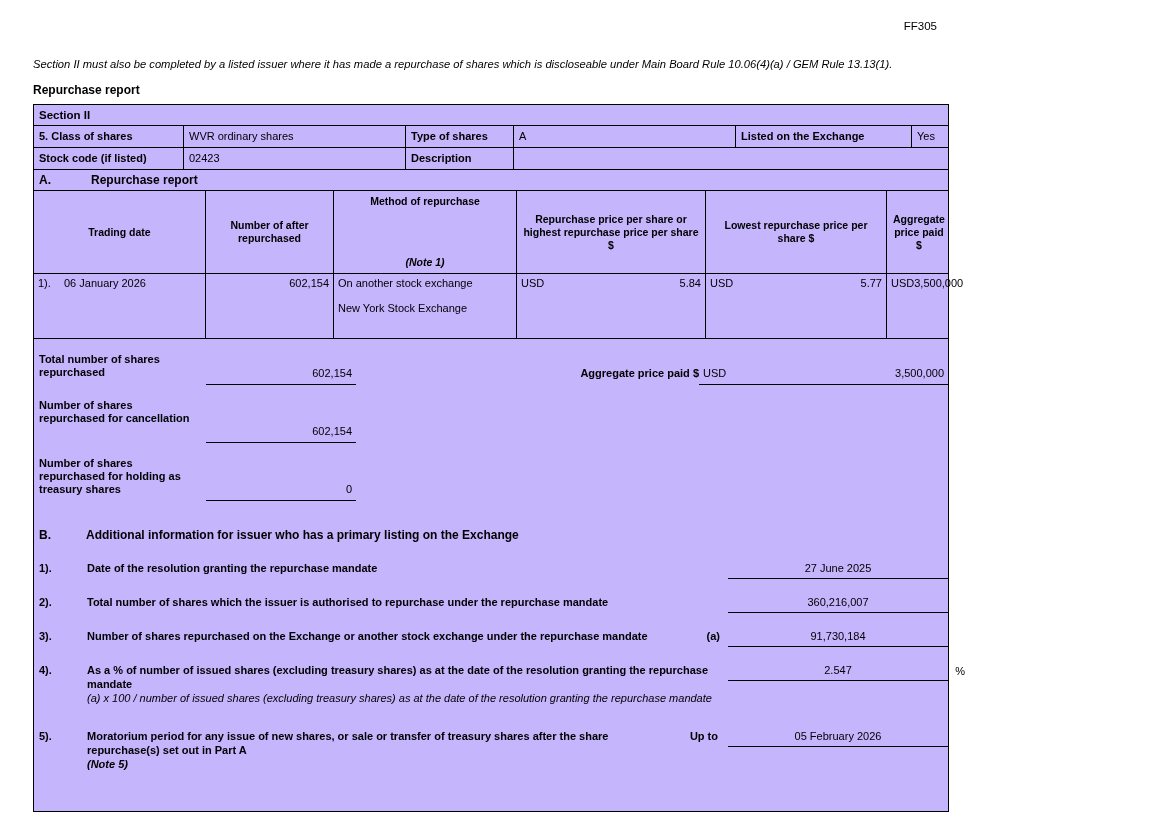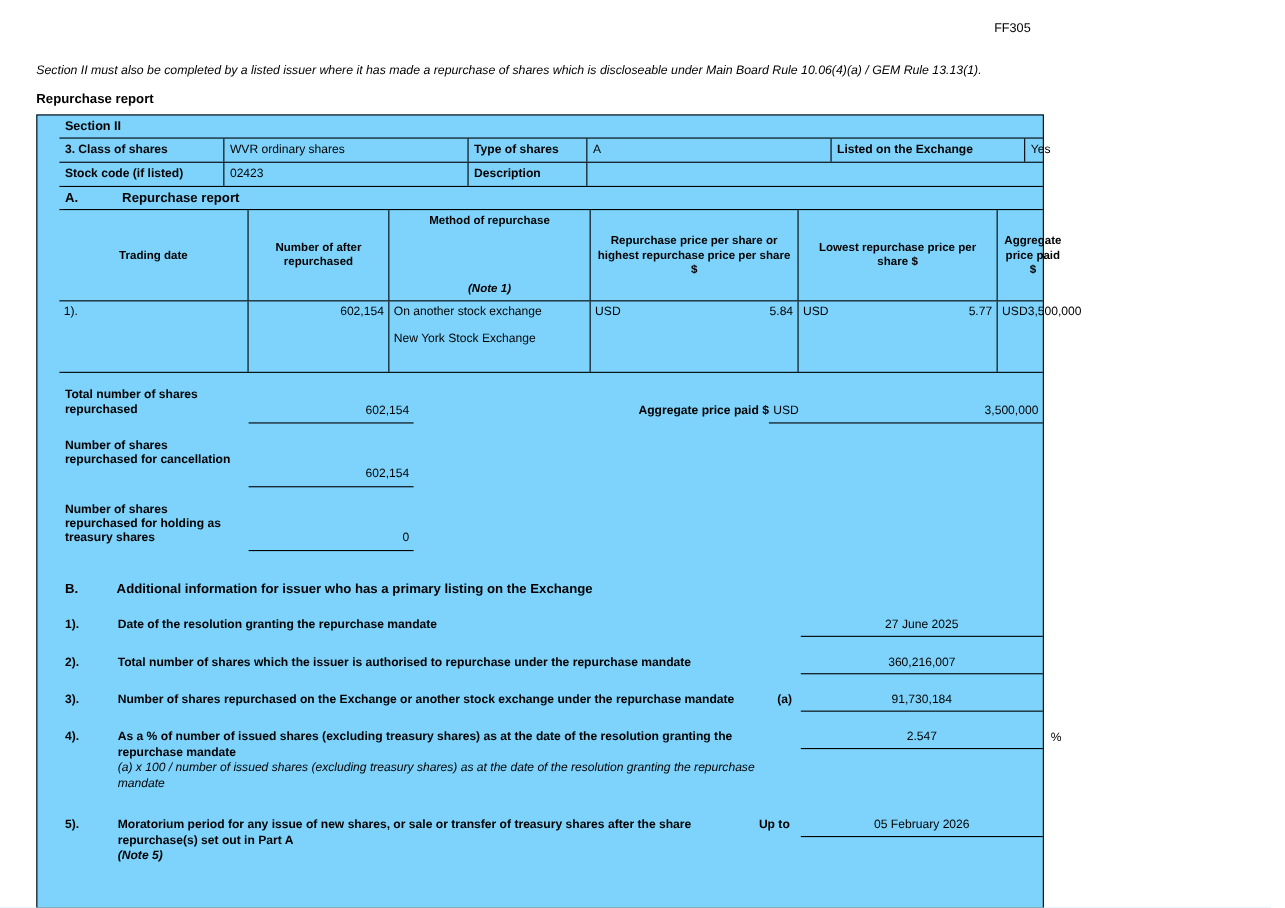--- a/index.html
+++ b/index.html
@@ -11,21 +11,21 @@
     font-size:11px;
     overflow:hidden;
   }
   .page { position:relative; width:1168px; height:825px; background:#fff; }
   .content { position:absolute; left:33px; top:0; width:916px; }
 
   .form-code { margin-top:20px; text-align:right; padding-right:12px; font-size:11.5px; }
   .intro-note { margin-top:26px; font-style:italic; font-size:11.2px; }
   .doc-title { margin-top:13px; font-weight:bold; font-size:12px; }
 
-  .box { margin-top:7px; border:1px solid #000; background:#7dd3fc;padding-left:20px; }
+  .box { margin-top:7px; border:1px solid #000; background:#c4b5fd; }
 
   .sec2-header { font-weight:bold; font-size:11.5px; padding:4px 5px; border-bottom:1px solid #000; }
 
   .grid6 { display:grid; grid-template-columns:150px 222px 108px 222px 176px 1fr; border-bottom:1px solid #000; }
   .grid4 { display:grid; grid-template-columns:150px 222px 108px 1fr; border-bottom:1px solid #000; }
   .grid6 > div, .grid4 > div { padding:4px 5px; border-right:1px solid #000; min-height:21px; }
   .grid6 > div:last-child, .grid4 > div:last-child { border-right:none; }
   .lbl { font-weight:bold; }
 
   .sec-letter-row { display:flex; font-weight:bold; font-size:12px; padding:3px 5px; border-bottom:1px solid #000; }
@@ -82,21 +82,21 @@
 
     <div class="intro-note">Section II must also be completed by a listed issuer where it has made a repurchase of shares which is discloseable under Main Board Rule 10.06(4)(a) / GEM Rule 13.13(1).</div>
 
     <div class="doc-title">Repurchase report</div>
 
     <div class="box">
 
       <div class="sec2-header">Section II</div>
 
       <div class="grid6">
-        <div class="lbl">3. Class of shares</div>
+        <div class="lbl">5. Class of shares</div>
         <div>WVR ordinary shares</div>
         <div class="lbl">Type of shares</div>
         <div>A</div>
         <div class="lbl">Listed on the Exchange</div>
         <div>Yes</div>
       </div>
 
       <div class="grid4">
         <div class="lbl">Stock code (if listed)</div>
         <div>02423</div>
@@ -127,20 +127,21 @@
           <span>Lowest repurchase price per share $</span>
         </div>
         <div class="rep-h">
           <span>Aggregate price paid $</span>
         </div>
       </div>
 
       <div class="repgrid">
         <div class="rep-d td-cell">
           <span class="row-index">1).</span>
+          <span>06 January 2026</span>
         </div>
         <div class="rep-d num-cell">602,154</div>
         <div class="rep-d method-cell">
           <div>On another stock exchange</div>
           <div class="line2">New York Stock Exchange</div>
         </div>
         <div class="rep-d ccy-cell">
           <span>USD</span>
           <span>5.84</span>
         </div>

